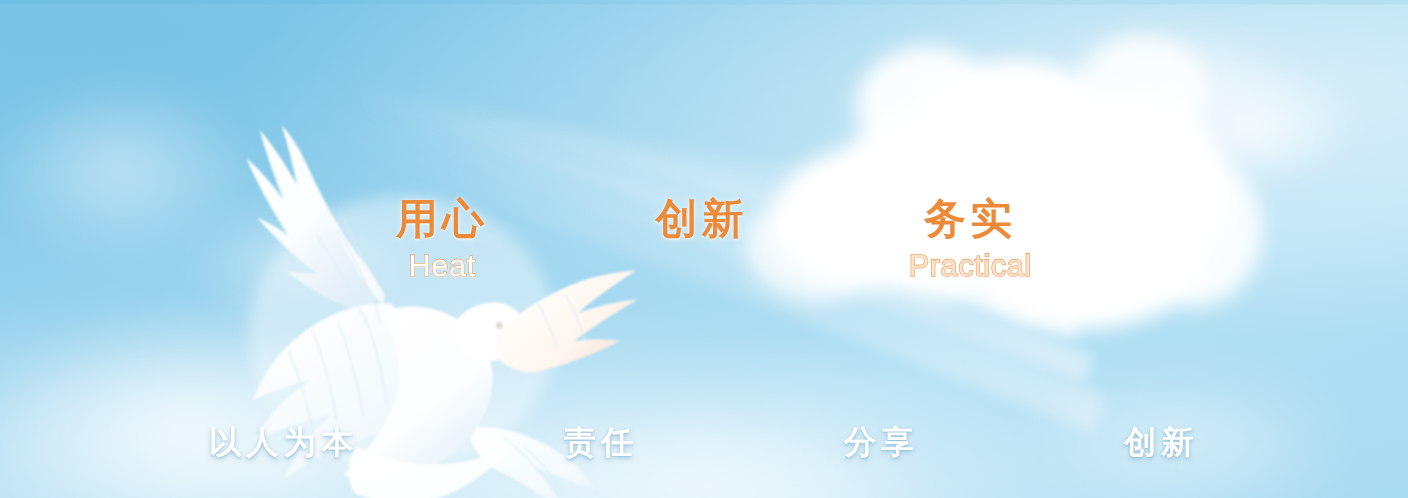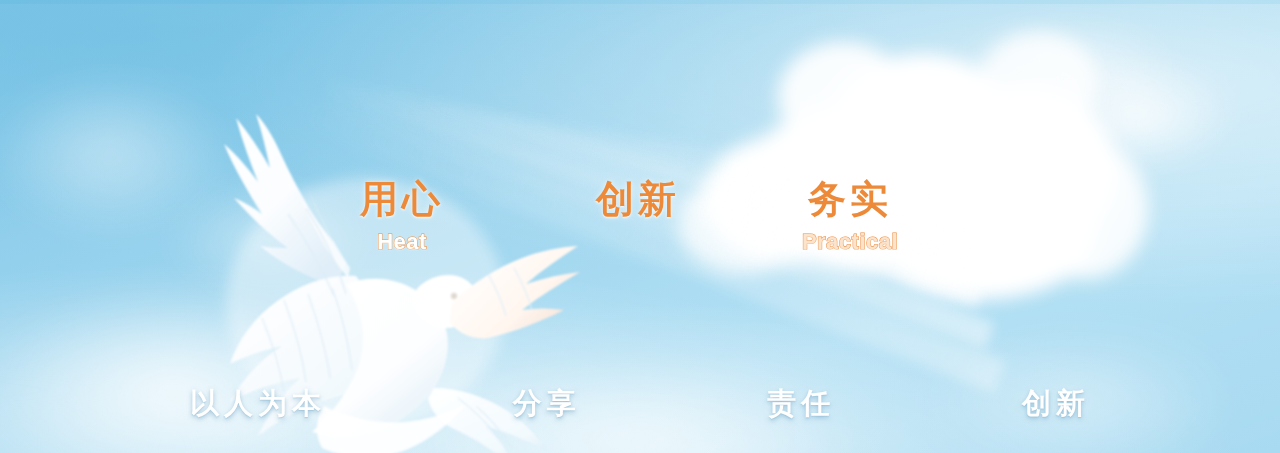--- a/index.html
+++ b/index.html
@@ -155,39 +155,39 @@
     left: 0; top: 0;
     width: 1280px; height: 349px; border-radius: 19px;
   }
   .hgroup {
     position: absolute;
     text-align: center;
     width: 220px;
   }
   .hg-1 { left: 292px; top: 176px; }
   .hg-2 { left: 528px; top: 176px; }
-  .hg-3 { left: 740px; top: 176px; }
+  .hg-3 { left: 772px; top: 176px; }
 
   .h-cn {
     font-family: "DejaVu Sans", "Liberation Sans", sans-serif;
     font-size: 38px;
     line-height: 46px;
     font-weight: 700;
     letter-spacing: 4px;
     color: #ec8a39;
     text-shadow: 0 1px 2px rgba(255,255,255,.85),
                  0 0 6px rgba(255,255,255,.55);
     white-space: nowrap;
   }
   .h-en {
     margin-top: 8px;
     font-family: "Liberation Sans", "DejaVu Sans", sans-serif;
-    font-size: 22px;
+    font-size: 28px;
     line-height: 24px;
-    font-weight: 700;
+    font-weight: 400;
     letter-spacing: .5px;
     color: #ffffff;
     -webkit-text-stroke: 1.1px #ee8c3c;
     paint-order: stroke fill;
     text-shadow: 0 1px 2px rgba(255,255,255,.5);
     white-space: nowrap;
   }
   .hg-3 .h-en {
     color: #fbe3cc;
     text-align: center;
@@ -355,18 +355,18 @@
 
     <div class="hgroup hg-3">
       <div class="h-cn">务实</div>
       <div class="h-en">Practical</div>
     </div>
 
   </div>
 
   <div class="values">
     <div class="value-word">以人为本</div>
+    <div class="value-word">责任</div>
     <div class="value-word">分享</div>
-    <div class="value-word">责任</div>
     <div class="value-word">创新</div>
   </div>
 
 </div>
 
 </body></html>

